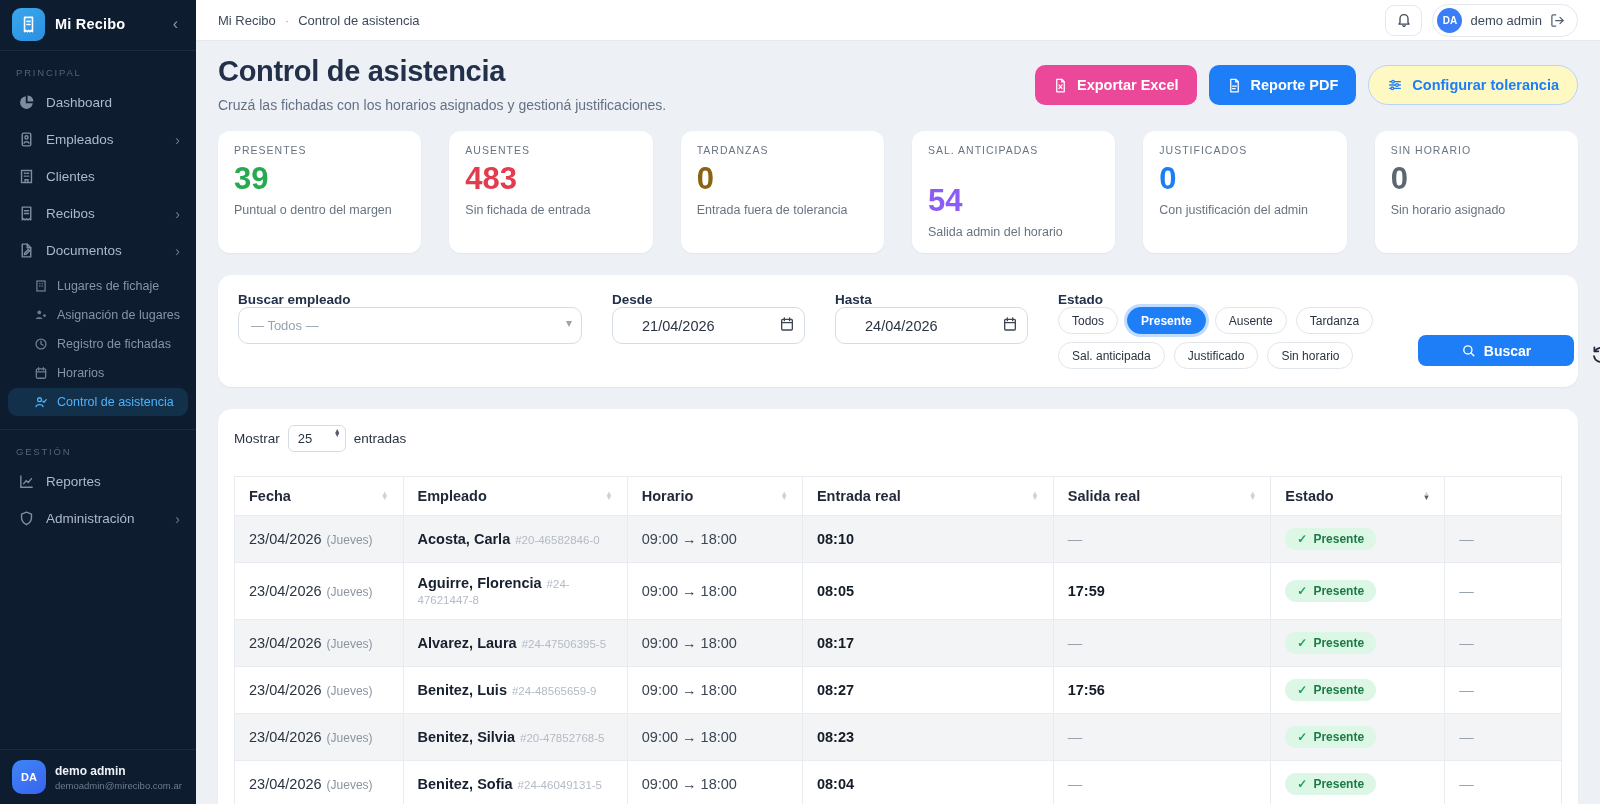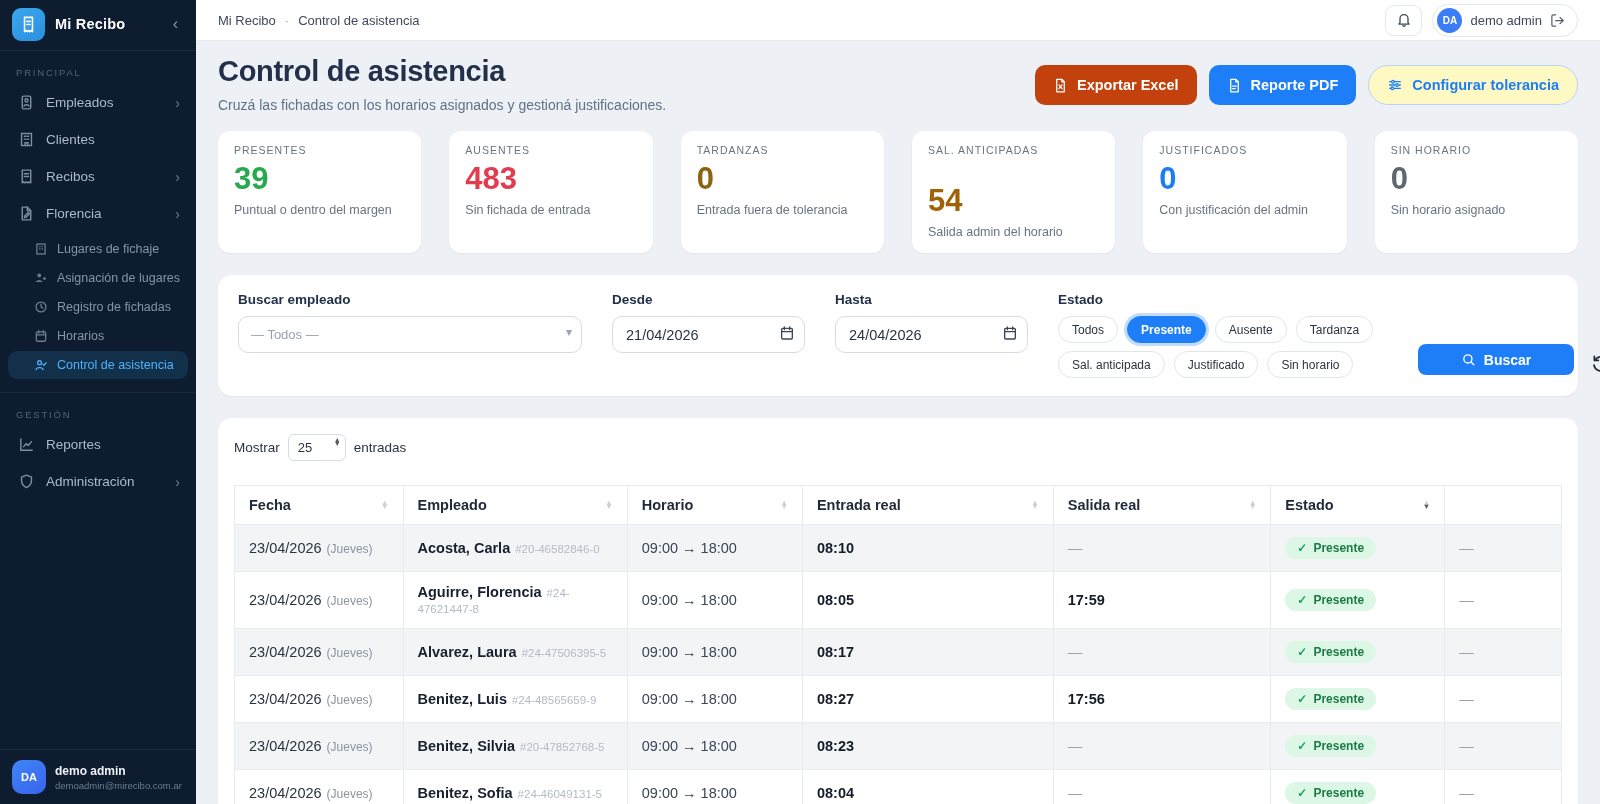--- a/index.html
+++ b/index.html
@@ -49,42 +49,42 @@
   .pill-logout{ color:#536173; }
 
   .content{ flex:1; overflow:hidden; padding:14px 22px 0; }
 
   
   .page-head{ display:flex; align-items:flex-start; justify-content:space-between; margin-bottom:18px; }
   .page-title{ font-size:29px; font-weight:bold; color:#22304a; letter-spacing:-.3px; }
   .page-sub{ font-size:14px; color:#637184; margin-top:9px; }
   .head-actions{ display:flex; gap:12px; align-items:center; margin-top:10px; }
   .btn{ display:flex; align-items:center; gap:9px; height:40px; padding:0 18px; border:none; border-radius:10px; font-size:14.5px; font-weight:bold; font-family:inherit; cursor:pointer; }
-  .btn-excel{ background:#c2410c; color:#fff; }
+  .btn-excel{ background:#ec4899; color:#fff; }
   .btn-pdf{ background:#1e7ef7; color:#fff; }
   .btn-tolerance{ background:#fef9c3; color:#1e7ef7; border:1.5px solid #b9d4f8; border-radius:999px; }
 
   
   .stats{ display:grid; grid-template-columns:repeat(6,1fr); gap:28px; margin-bottom:22px; }
   .stat-card{ background:#fff; border-radius:12px; padding:13px 16px 14px; box-shadow:0 1px 2px rgba(16,24,40,.05); }
   .stat-label{ font-size:10.5px; letter-spacing:1px; color:#687482; }
   .stat-value{ font-size:31px; font-weight:bold; margin:5px 0 6px; }
   .stat-caption{ font-size:12.5px; color:#687482; }
   .c-green{ color:#26a94f; } .c-red{ color:#e23c4f; } .c-amber{ color:#8a6410; }
-  .c-brick{ color:#a16207;margin-top:27px; } .c-blue{ color:#1b7ef2; } .c-gray{ color:#5d6772; }
+  .c-brick{ color:#8b5cf6;margin-top:27px; } .c-blue{ color:#1b7ef2; } .c-gray{ color:#5d6772; }
 
   
   .filter-card{ background:#fff; border-radius:14px; padding:17px 20px 18px; box-shadow:0 1px 2px rgba(16,24,40,.05); display:flex; gap:30px; margin-bottom:22px; }
   .fgroup{ display:flex; flex-direction:column; }
-  .flabel{ font-size:13.5px; font-weight:bold; color:#22304a; margin-bottom:9px; }
+  .flabel{ font-size:13.5px; font-weight:bold; color:#22304a; }
   .selectwrap{ position:relative; width:344px; }
   .selectwrap select{ width:100%; height:37px; border:1px solid #d6dce5; border-radius:10px; background:#fff; color:#98a1ae; font-size:13px; font-family:inherit; padding:0 26px 0 12px; appearance:none; -webkit-appearance:none; cursor:pointer; }
   .selectwrap .caret{ position:absolute; right:10px; top:9px; color:#9aa3b0; font-size:12px; pointer-events:none; }
   .datewrap{ position:relative; width:193px; }
-  .datewrap input{ width:100%; height:37px; border:1px solid #d6dce5; border-radius:10px; font-size:14.5px; color:#2a3442; font-family:inherit; padding:0 34px 0 13px; }
+  .datewrap input{ width:100%; height:37px; border:1px solid #d6dce5; border-radius:10px; font-size:14.5px; color:#2a3442; font-family:inherit; padding:0 34px 0 29px; }
   .datewrap .cal{ position:absolute; right:10px; top:9px; color:#3b4554; pointer-events:none; }
   .chips{ display:flex; flex-wrap:wrap; gap:8px 9px; width:330px; }
   .chip{ height:27px; padding:0 13px; border-radius:999px; border:1px solid #e0e5ec; background:#fff; font-size:12px; color:#2a3442; font-family:inherit; cursor:pointer; display:flex; align-items:center; }
   .chip.active{ background:#1e7ef7; border-color:#1e7ef7; color:#fff; font-weight:bold; box-shadow:0 0 0 3px #c2dcfd; }
   .factions{ margin-left:auto; display:flex; align-items:flex-end; gap:16px; padding-bottom:3px; }
   .btn-search{ width:156px; height:31px; border:none; border-radius:8px; background:#1e7ef7; color:#fff; font-size:14px; font-weight:bold; font-family:inherit; display:flex; align-items:center; justify-content:center; gap:8px; cursor:pointer; }
   .btn-reset{ background:none; border:none; color:#1f2937; cursor:pointer; padding:2px; }
 
   
   .table-card{ background:#fff; border-radius:14px 14px 0 0; padding:16px 16px 0; box-shadow:0 1px 2px rgba(16,24,40,.05); }
@@ -123,20 +123,29 @@
     </div>
     <span class="brand-name">Mi Recibo</span>
     <span class="collapse">‹</span>
   </div>
   <div class="side-divider"></div>
 
   <div class="section-label">PRINCIPAL</div>
 
   <div class="nav-item">
     <span class="nicon">
+        <svg viewBox="0 0 24 24" width="17" height="17" fill="currentColor">
+          <path d="M11 3.1A9 9 0 1 0 20.9 13H11z"></path>
+          <path d="M13.5 2.2a9 9 0 0 1 8.3 8.3h-8.3z"></path>
+        </svg>
+      </span>
+    <span>Dashboard</span>
+  </div>
+  <div class="nav-item">
+    <span class="nicon">
         <svg viewBox="0 0 24 24" width="17" height="17" fill="none" stroke="currentColor" stroke-width="2" stroke-linecap="round">
           <rect x="6" y="3" width="12" height="18" rx="2"></rect>
           <circle cx="12" cy="9" r="2.2"></circle>
           <path d="M8.5 17c.6-2.4 6.4-2.4 7 0"></path>
         </svg>
       </span>
     <span>Empleados</span>
     <span class="chev">›</span>
   </div>
   <div class="nav-item">
@@ -159,21 +168,21 @@
     <span class="chev">›</span>
   </div>
   <div class="nav-item">
     <span class="nicon">
         <svg viewBox="0 0 24 24" width="17" height="17" fill="none" stroke="currentColor" stroke-width="2" stroke-linecap="round" stroke-linejoin="round">
           <path d="M13 3H6v18h12V8z"></path>
           <path d="M13 3v5h5"></path>
           <path d="M9.5 15.5l5-5 1.8 1.8-5 5-2.3.5z"></path>
         </svg>
       </span>
-    <span>Florencia</span>
+    <span>Documentos</span>
     <span class="chev">›</span>
   </div>
 
   <div class="subnav">
     <div class="subnav-item">
       <span class="nicon">
           <svg viewBox="0 0 24 24" width="14" height="14" fill="none" stroke="currentColor" stroke-width="2.2">
             <rect x="5" y="3.5" width="14" height="17"></rect>
             <path d="M9 8h2M13 8h2M9 12h2M13 12h2"></path>
           </svg>

